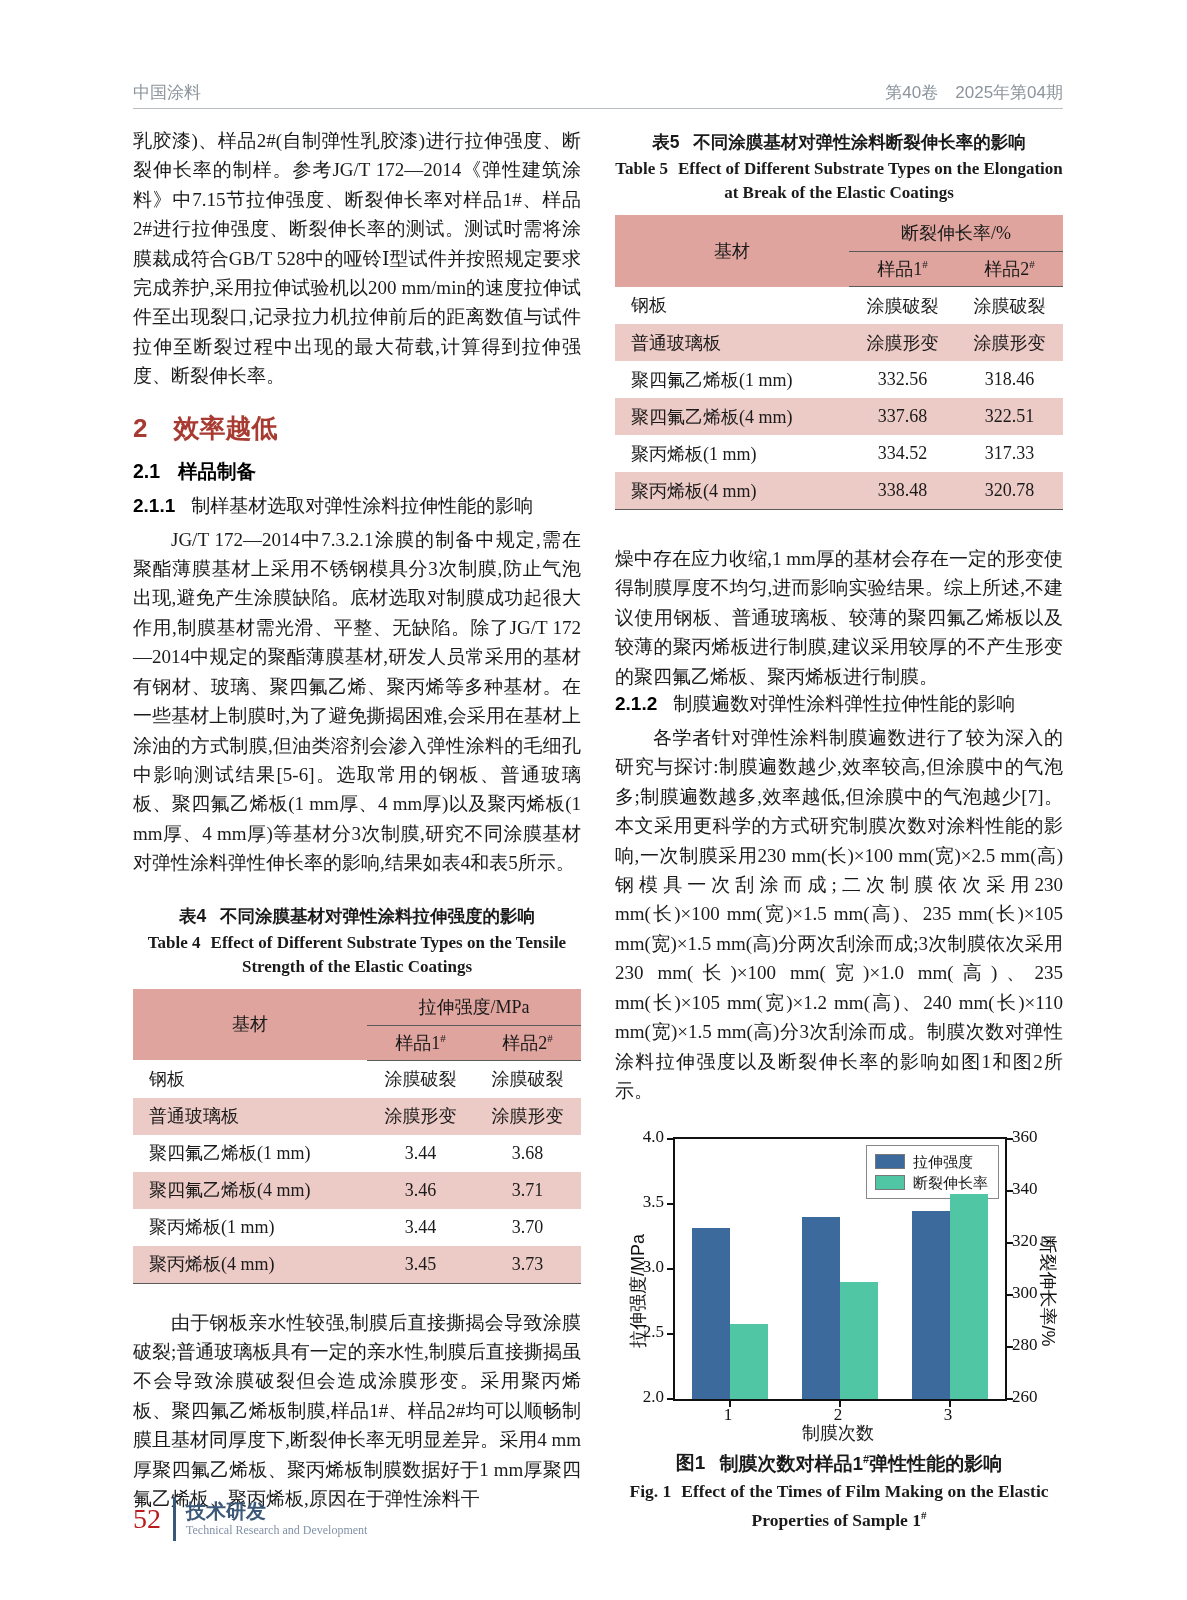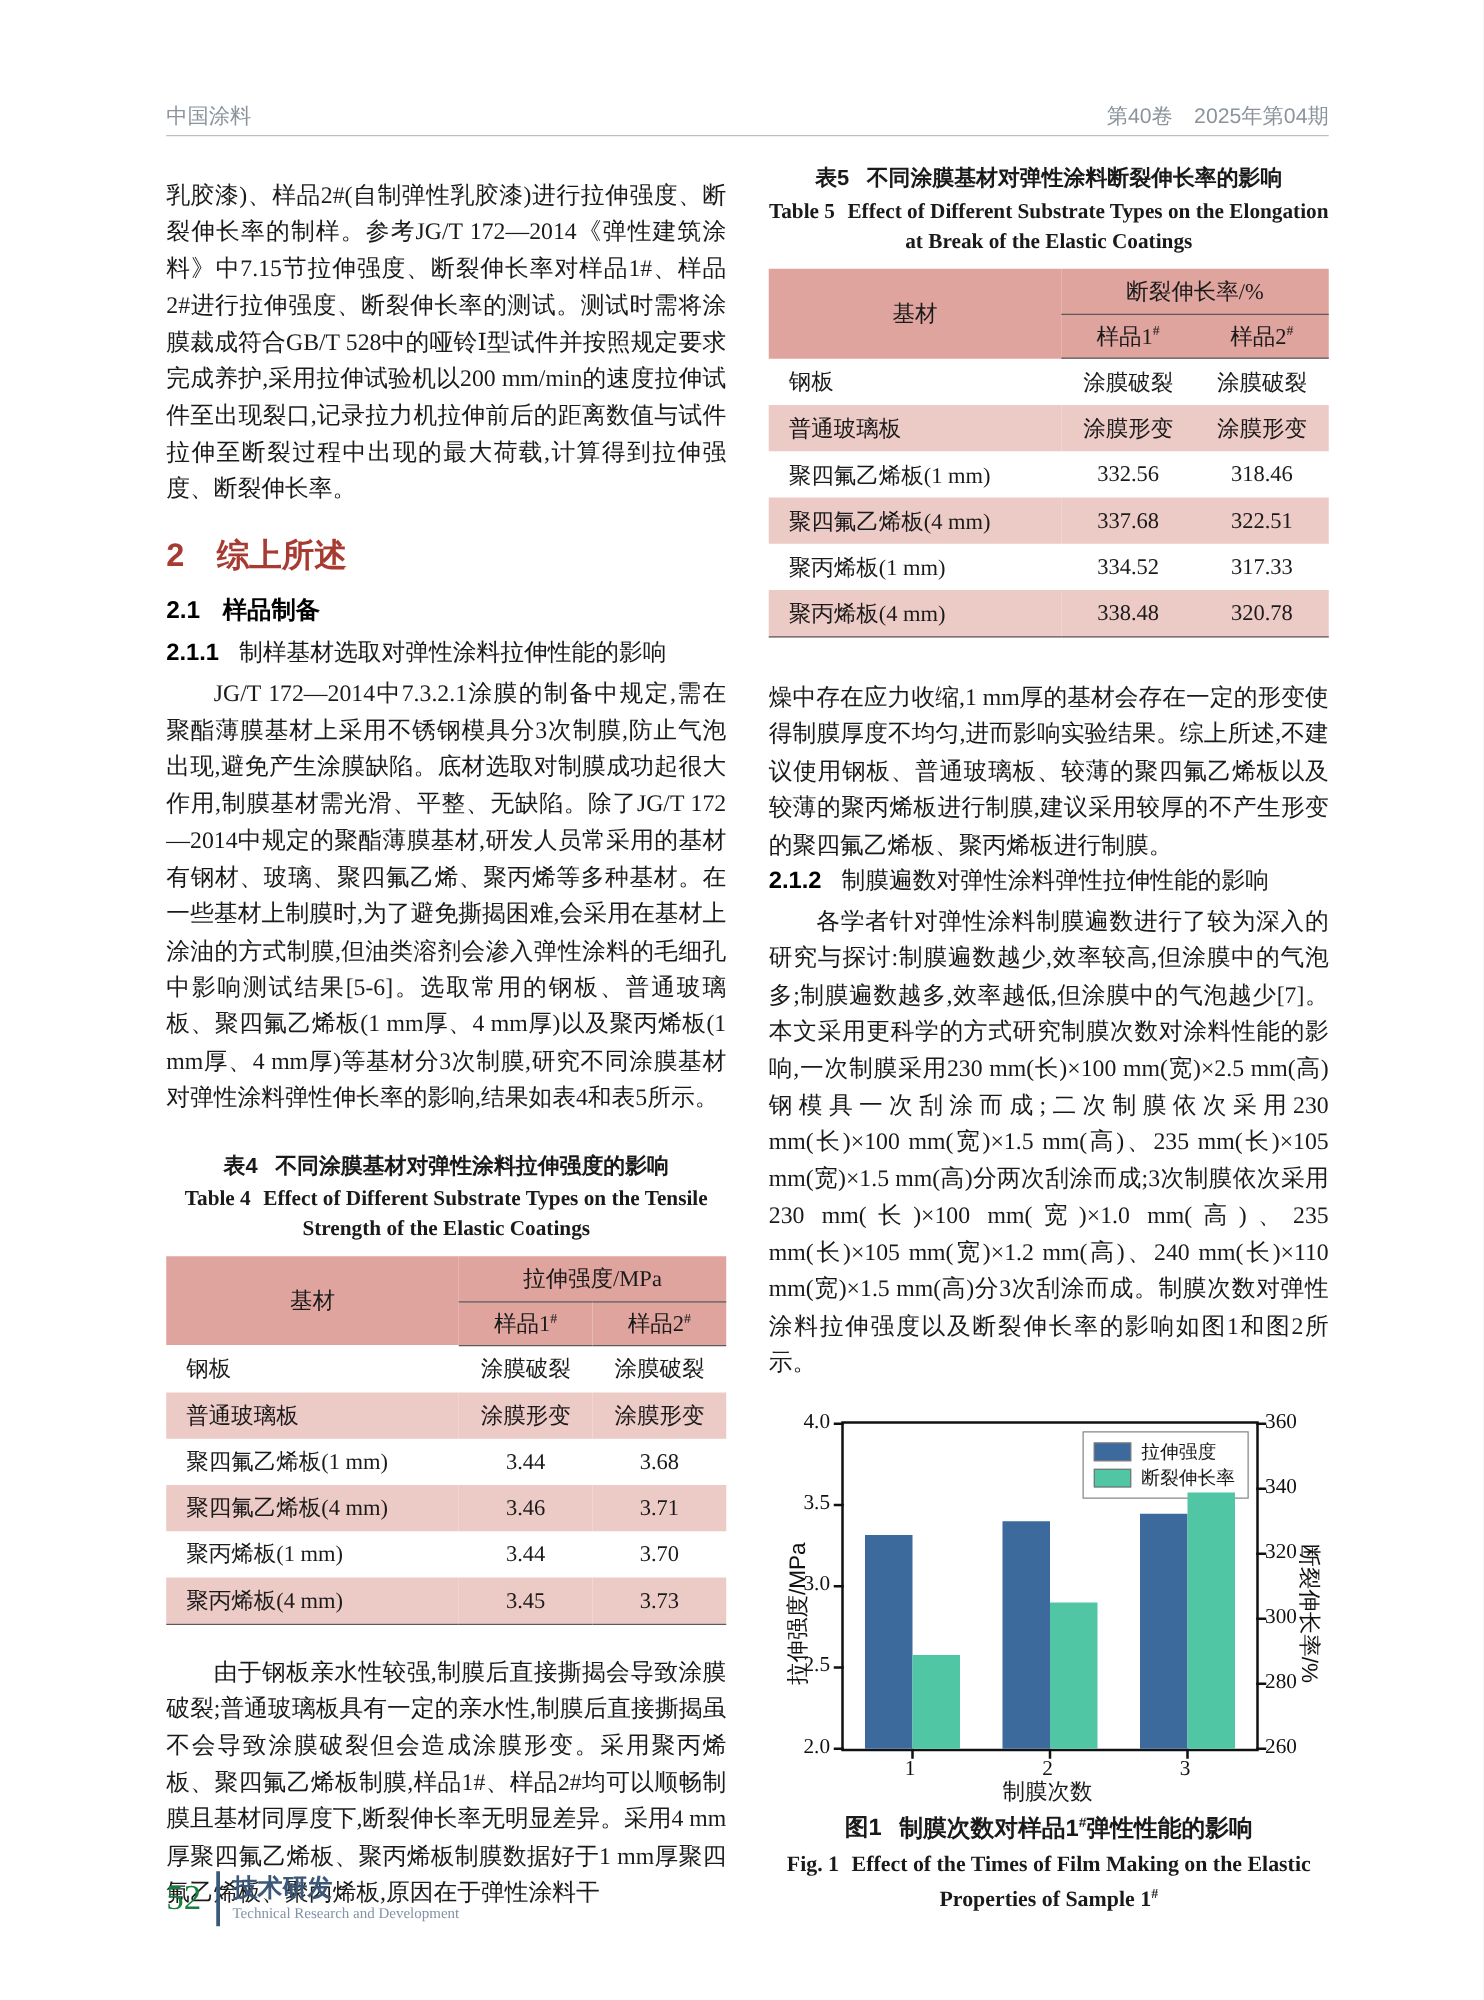--- a/index.html
+++ b/index.html
@@ -5,21 +5,21 @@
   html,body{margin:0;padding:0;background:#e8e8e8;}
   .page{position:relative;width:1187px;height:1600px;background:#ffffff;margin:0 auto;
         font-family:"Liberation Serif","DejaVu Serif",serif;color:#1a1a1a;overflow:hidden;}
   
   .pg-header{position:absolute;left:133px;top:78px;width:930px;height:26px;
              font-family:"Liberation Sans","DejaVu Sans",sans-serif;
              font-size:17px;color:#8b949c;display:flex;justify-content:space-between;align-items:flex-end;}
   .pg-header-rule{position:absolute;left:133px;top:108px;width:930px;border-top:1px solid #b9bec3;}
   
   .col{position:absolute;top:126px;width:448px;}
-  .col-left{left:133px;margin-top:16px;}
+  .col-left{left:133px;}
   .col-right{left:615px;}
   p.body-text{font-size:19px;line-height:29.4px;text-align:justify;margin:0;}
   p.indent{text-indent:2em;}
   
   .h2{font-family:"Liberation Sans","DejaVu Sans",sans-serif;font-weight:bold;color:#a83b31;
       font-size:26px;margin:20px 0 12px 0;}
   .h2 .h-title{margin-left:26px;}
   .h3{font-family:"Liberation Sans","DejaVu Sans",sans-serif;font-weight:bold;color:#000000;
       font-size:19.5px;margin:6px 0 8px 0;}
   .h3 .h-title{margin-left:18px;}
@@ -65,42 +65,42 @@
   .bar{position:absolute;bottom:0;}
   .tickmark{position:absolute;background:#111;}
   
   .fig-caption{text-align:center;margin-top:4px;}
   .fig-caption .cn{font-family:"Liberation Sans","DejaVu Sans",sans-serif;font-weight:bold;font-size:19px;line-height:27px;}
   .fig-caption .cn .t{margin-left:14px;}
   .fig-caption .en{font-weight:bold;font-size:17.5px;line-height:25px;margin-top:2px;}
   .fig-caption .en .t{margin-left:10px;}
   
   .pg-footer{position:absolute;left:133px;top:1497px;display:flex;align-items:center;}
-  .pg-num{font-size:28px;color:#15803d;margin-right:12px;}
+  .pg-num{font-size:28px;color:#b91c1c;margin-right:12px;}
   .footer-bar{width:3px;height:44px;background:#3c5878;margin-right:10px;}
   .footer-cn{font-family:"Liberation Sans","DejaVu Sans",sans-serif;font-weight:bold;
              font-size:20px;color:#3c5878;line-height:22px;}
   .footer-en{font-size:12px;color:#8292a6;line-height:16px;}
 </style>
 </head>
 <body>
 
 <div class="page">
 
   <div class="pg-header">
     <span>中国涂料</span>
     <span>第40卷　2025年第04期</span>
   </div>
   <div class="pg-header-rule"></div>
 
   <div class="col col-left">
     <p class="body-text">乳胶漆)、样品2#(自制弹性乳胶漆)进行拉伸强度、断裂伸长率的制样。参考JG/T 172—2014《弹性建筑涂料》中7.15节拉伸强度、断裂伸长率对样品1#、样品2#进行拉伸强度、断裂伸长率的测试。测试时需将涂膜裁成符合GB/T 528中的哑铃Ⅰ型试件并按照规定要求完成养护,采用拉伸试验机以200 mm/min的速度拉伸试件至出现裂口,记录拉力机拉伸前后的距离数值与试件拉伸至断裂过程中出现的最大荷载,计算得到拉伸强度、断裂伸长率。</p>
 
     <div class="h2">
-      <span class="h-num">2</span><span class="h-title">综上所述</span>
+      <span class="h-num">2</span><span class="h-title">效率越低</span>
     </div>
     <div class="h3">
       <span class="h-num">2.1</span><span class="h-title">样品制备</span>
     </div>
     <div class="h4">
       <span class="h-num">2.1.1</span><span class="h-title">制样基材选取对弹性涂料拉伸性能的影响</span>
     </div>
 
     <p class="body-text indent">JG/T 172—2014中7.3.2.1涂膜的制备中规定,需在聚酯薄膜基材上采用不锈钢模具分3次制膜,防止气泡出现,避免产生涂膜缺陷。底材选取对制膜成功起很大作用,制膜基材需光滑、平整、无缺陷。除了JG/T 172—2014中规定的聚酯薄膜基材,研发人员常采用的基材有钢材、玻璃、聚四氟乙烯、聚丙烯等多种基材。在一些基材上制膜时,为了避免撕揭困难,会采用在基材上涂油的方式制膜,但油类溶剂会渗入弹性涂料的毛细孔中影响测试结果[5-6]。选取常用的钢板、普通玻璃板、聚四氟乙烯板(1 mm厚、4 mm厚)以及聚丙烯板(1 mm厚、4 mm厚)等基材分3次制膜,研究不同涂膜基材对弹性涂料弹性伸长率的影响,结果如表4和表5所示。</p>
 

